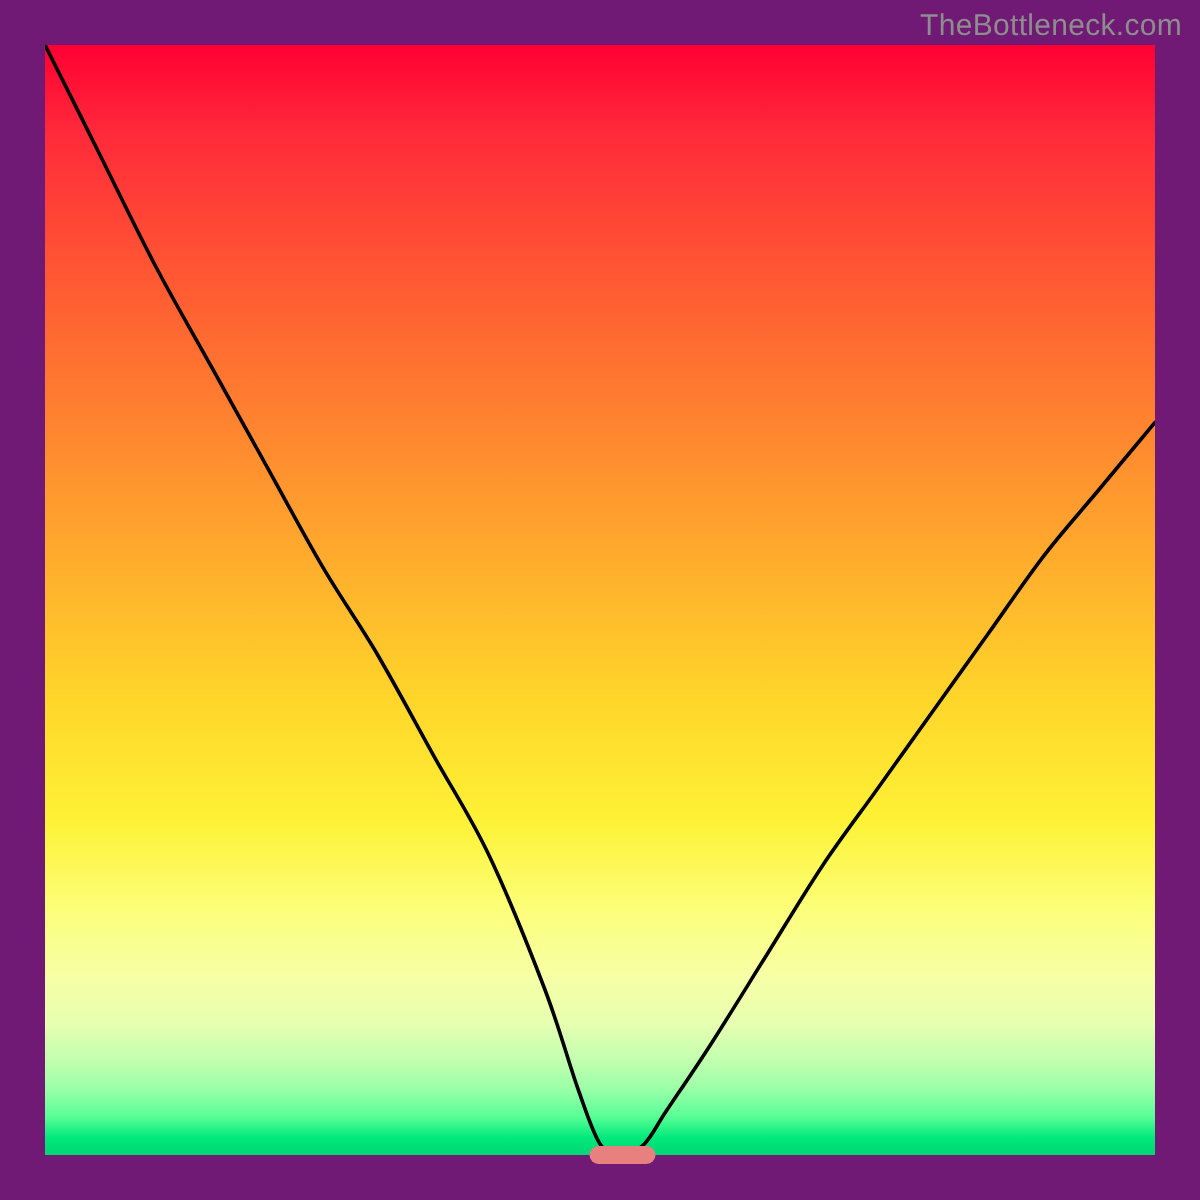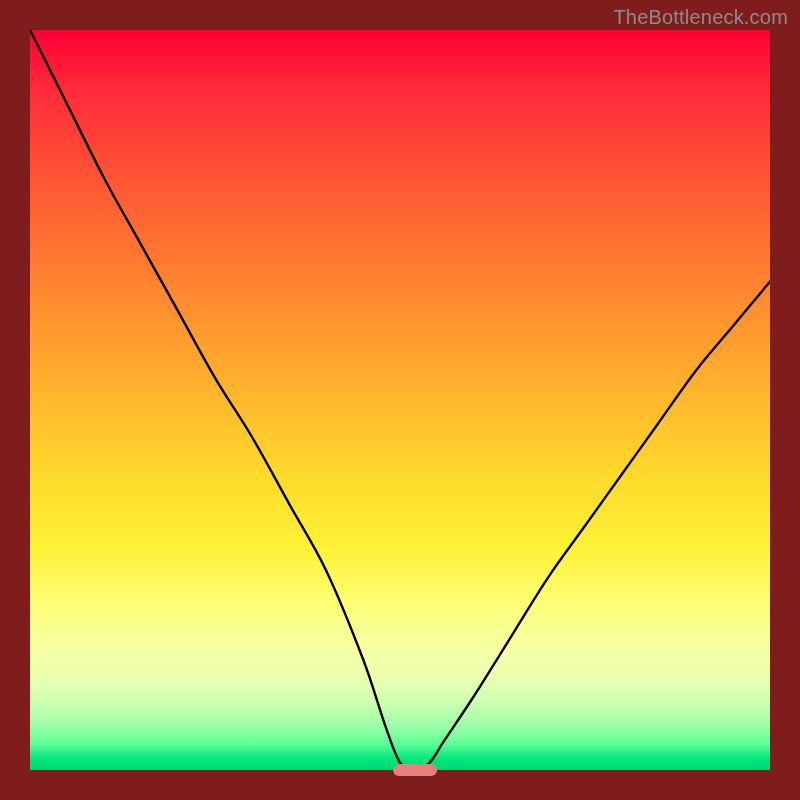--- a/index.html
+++ b/index.html
@@ -10,21 +10,21 @@
     background: #000;
     overflow: hidden;
     font-family: Arial, Helvetica, sans-serif;
   }
   .frame {
     position: absolute;
     top: 0;
     left: 0;
     width: 800px;
     height: 800px;
-    background: #7f1d1d;
+    background: #701a75;
   }
   .plot-area {
     position: absolute;
     top: 30px;
     left: 30px;
     width: 740px;
     height: 740px;
     background: linear-gradient(to bottom,
       #ff0033 0%,
       #ff2a3a 8%,

